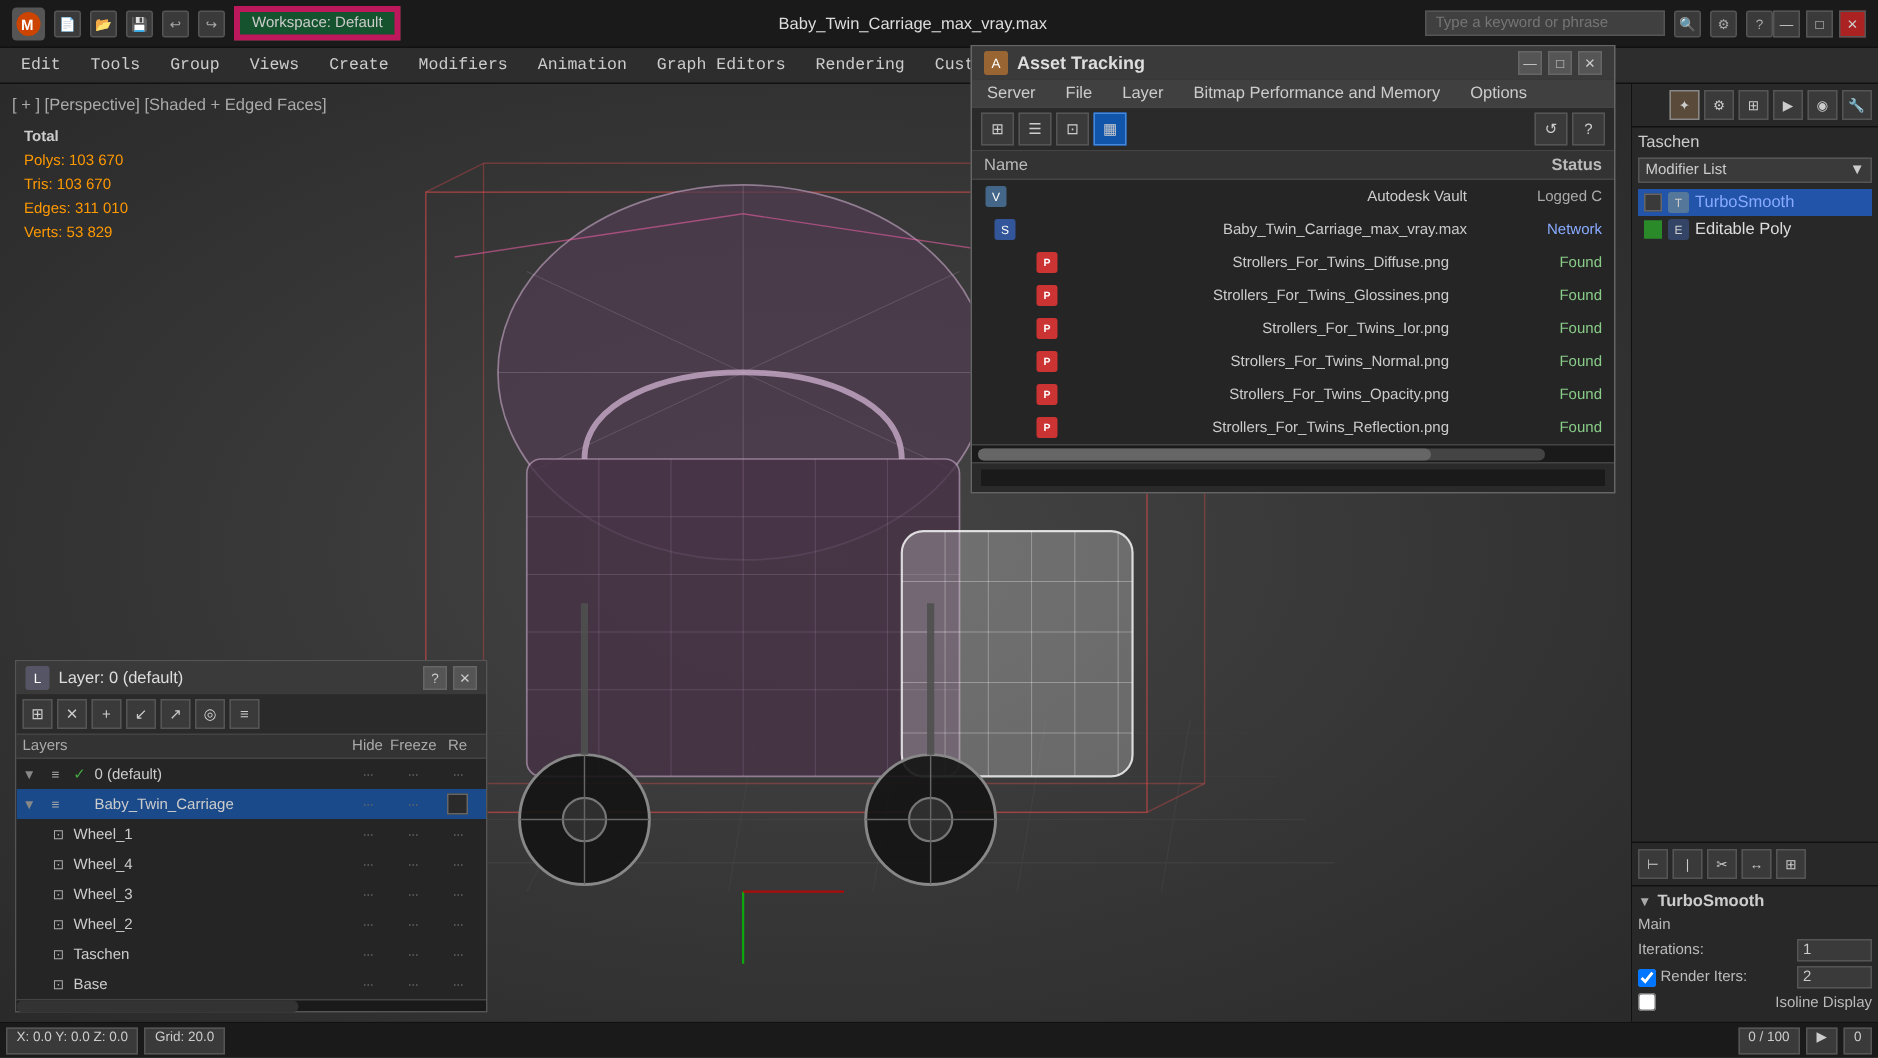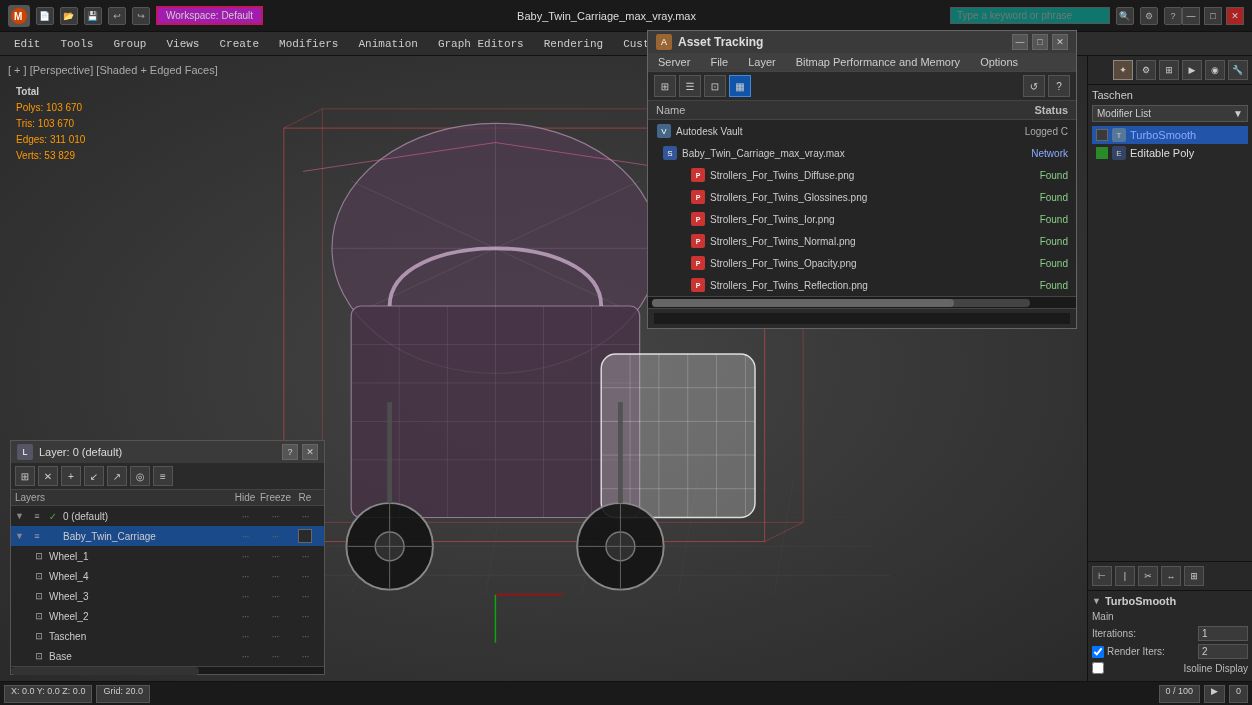--- a/index.html
+++ b/index.html
@@ -4,21 +4,21 @@
   <style>
     * { box-sizing: border-box; margin: 0; padding: 0; }
     body { width: 1252px; height: 705px; background: #2b2b2b; font-family: 'Segoe UI', Arial, sans-serif; font-size: 11px; color: #ccc; overflow: hidden; }
 
     
     #titlebar { height: 32px; background: #1a1a1a; display: flex; align-items: center; justify-content: space-between; padding: 0 8px; border-bottom: 1px solid #111; }
     #titlebar-left { display: flex; align-items: center; gap: 6px; }
     #titlebar-logo { width: 22px; height: 22px; background: #555; border-radius: 3px; display: flex; align-items: center; justify-content: center; color: #fff; font-size: 10px; font-weight: bold; }
     .tb-btn { width: 18px; height: 18px; background: #3a3a3a; border: 1px solid #555; border-radius: 2px; cursor: pointer; display: inline-flex; align-items: center; justify-content: center; font-size: 9px; color: #aaa; }
     #titlebar-title { color: #ddd; font-size: 11px; flex: 1; text-align: center; }
-    #titlebar-search { background: #0f766e; border: 1px solid #555; color: #ccc; padding: 2px 6px; font-size: 10px; width: 160px; }
+    #titlebar-search { background: #404040; border: 1px solid #555; color: #ccc; padding: 2px 6px; font-size: 10px; width: 160px; }
     #titlebar-controls { display: flex; gap: 4px; }
     .win-ctrl { width: 18px; height: 18px; border: 1px solid #555; background: #3a3a3a; color: #ccc; cursor: pointer; display: flex; align-items: center; justify-content: center; font-size: 9px; }
 
     
     #menubar { height: 24px; background: #2d2d2d; display: flex; align-items: center; border-bottom: 1px solid #111; padding: 0 4px; }
     .menu-item { padding: 2px 10px; color: #ccc; cursor: pointer; font-size: 11px; font-family: Liberation Mono, monospace; }
 
     
     #main { display: flex; height: calc(705px - 56px - 24px); }
 
@@ -95,23 +95,23 @@
     #asset-toolbar-right { display: flex; gap: 3px; }
     .asset-tool { width: 22px; height: 22px; background: #3a3a3a; border: 1px solid #555; display: flex; align-items: center; justify-content: center; font-size: 10px; color: #ccc; cursor: pointer; }
     .asset-tool.active { background: #1155aa; border-color: #4488dd; }
     #asset-table-header { display: flex; background: #333; border-bottom: 1px solid #444; padding: 3px 8px; }
     .at-name-col { flex: 1; color: #bbb; font-size: 11px; font-weight: normal; }
     .at-status-col { width: 90px; color: #bbb; font-size: 11px; font-weight: bold; text-align: right; }
     #asset-list { background: #252525; max-height: 200px; overflow-y: auto; }
     .asset-row { display: flex; align-items: center; padding: 3px 8px; cursor: pointer; }
     .asset-indent { padding-left: 14px; }
     .asset-indent2 { padding-left: 28px; }
-    .asset-indent3 { padding-left: 42px; }
+    .asset-indent3 { padding-left: 42px; gap: 12px; }
     .asset-row-icon { width: 16px; height: 16px; display: flex; align-items: center; justify-content: center; margin-right: 4px; }
-    .asset-row-name { flex: 1; color: #ccc; font-size: 10px; }
+    .asset-row-name { flex: 1; color: #ccc; font-size: 10px; text-align: right; }
     .asset-row-status { width: 90px; color: #aaa; font-size: 10px; text-align: right; }
     .status-logged { color: #aaa; }
     .status-network { color: #88aaff; }
     .status-found { color: #88cc88; }
     .file-icon { width: 14px; height: 14px; background: #cc3333; border-radius: 2px; display: flex; align-items: center; justify-content: center; font-size: 7px; color: #fff; font-weight: bold; }
     .folder-icon { width: 14px; height: 14px; background: #886622; border-radius: 2px 4px 2px 2px; }
     .vault-icon { width: 14px; height: 14px; background: #446688; border-radius: 2px; display: flex; align-items: center; justify-content: center; font-size: 8px; color: #fff; }
     .scene-icon { width: 14px; height: 14px; background: #335599; border-radius: 2px; display: flex; align-items: center; justify-content: center; font-size: 8px; color: #fff; }
     #asset-scrollbar { height: 12px; background: #1a1a1a; border-top: 1px solid #444; padding: 2px 4px; }
     .asset-scroll-track { height: 8px; background: #444; border-radius: 4px; width: 90%; }
@@ -135,21 +135,21 @@
       <svg width="18" height="18" viewBox="0 0 18 18">
           <circle cx="9" cy="9" r="8" fill="#cc4400"></circle>
           <text x="4" y="13" font-size="10" fill="white" font-weight="bold">M</text>
         </svg>
     </div>
     <div class="tb-btn">📄</div>
     <div class="tb-btn">📂</div>
     <div class="tb-btn">💾</div>
     <div class="tb-btn">↩</div>
     <div class="tb-btn">↪</div>
-    <div style="background:#a21caf;border:2px solid #be185d;padding:2px 8px;color:#ccc;font-size:10px;cursor:pointer;">Workspace: Default</div>
+    <div style="background:#14532d;border:4px solid #be185d;padding:2px 8px;color:#ccc;font-size:10px;cursor:pointer;">Workspace: Default</div>
   </div>
   <div id="titlebar-title">Baby_Twin_Carriage_max_vray.max</div>
   <div style="display:flex;align-items:center;gap:6px;">
     <input id="titlebar-search" type="text" placeholder="Type a keyword or phrase" style="">
     <div class="tb-btn">🔍</div>
     <div class="tb-btn">⚙</div>
     <div class="tb-btn">?</div>
   </div>
   <div id="titlebar-controls">
     <div class="win-ctrl">—</div>

